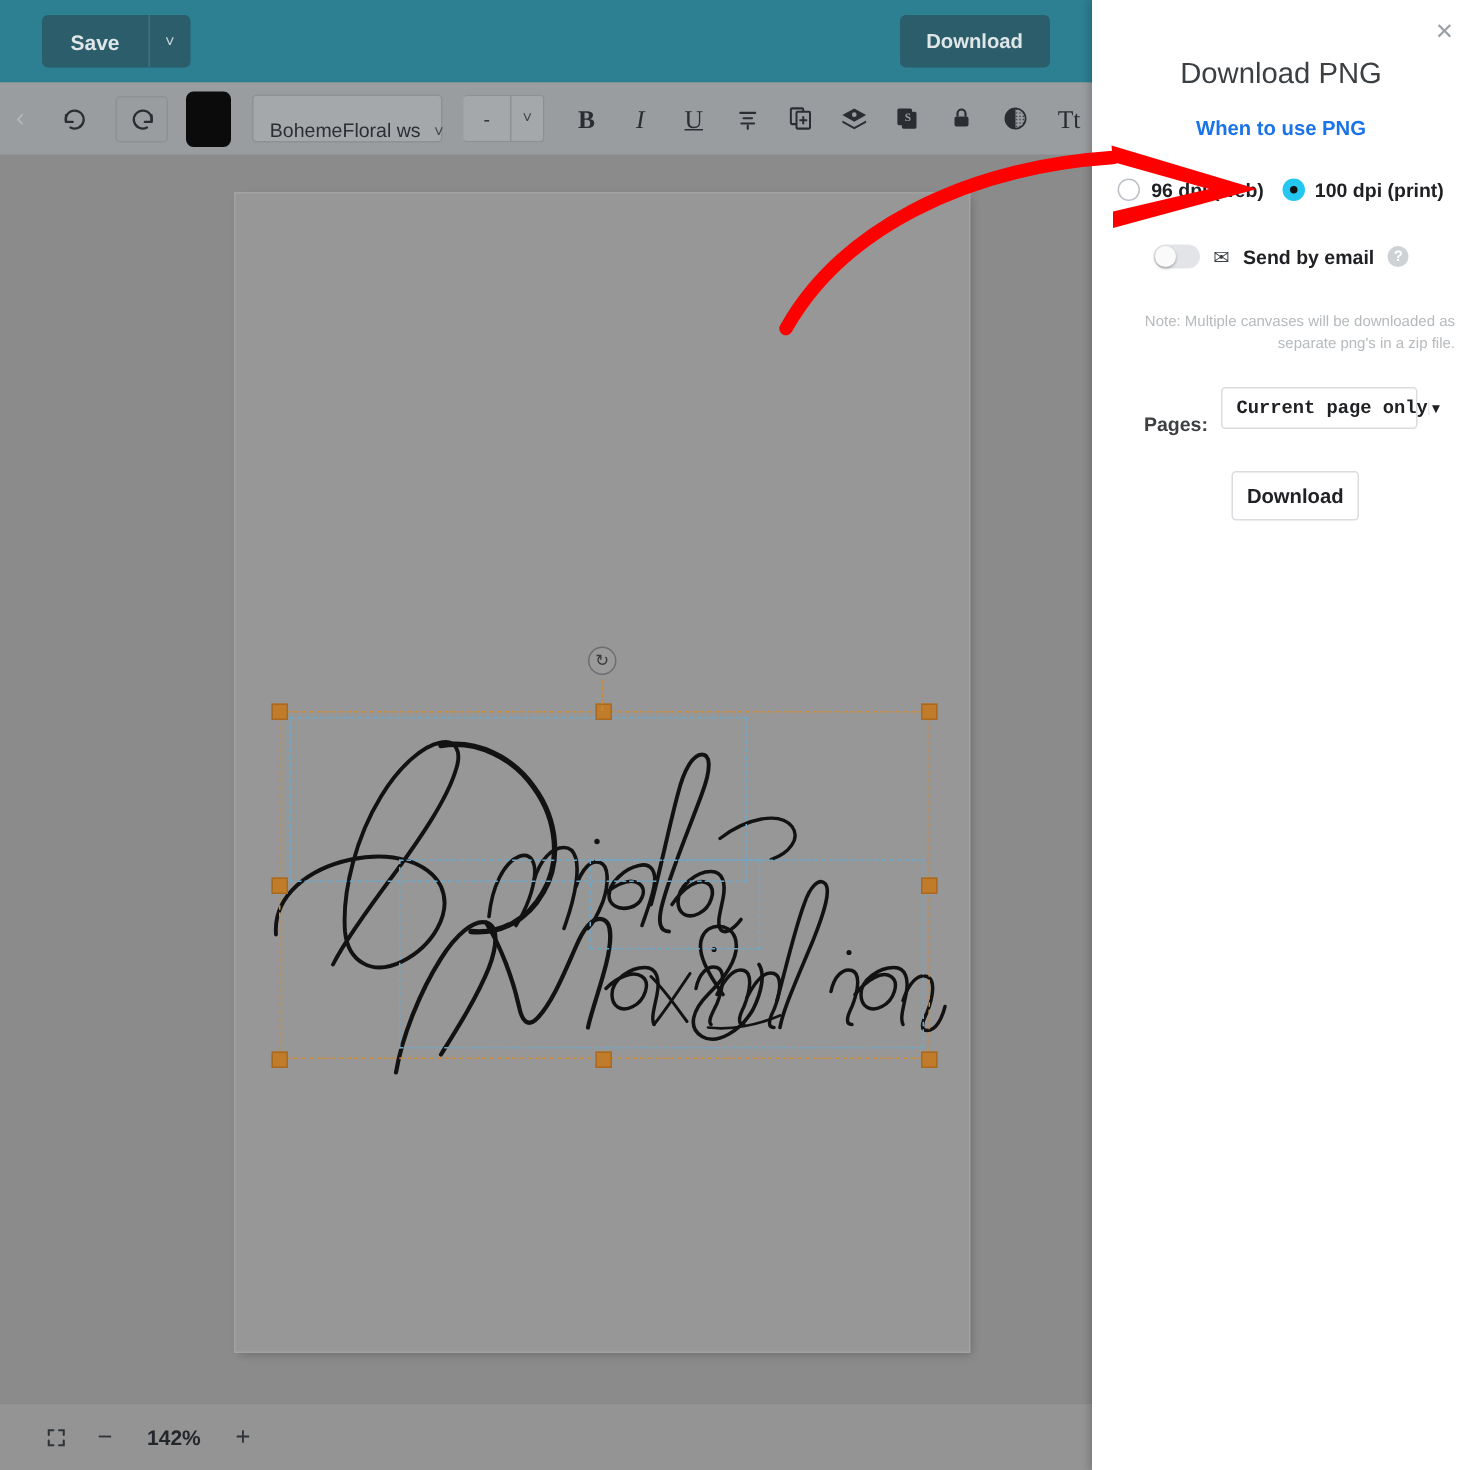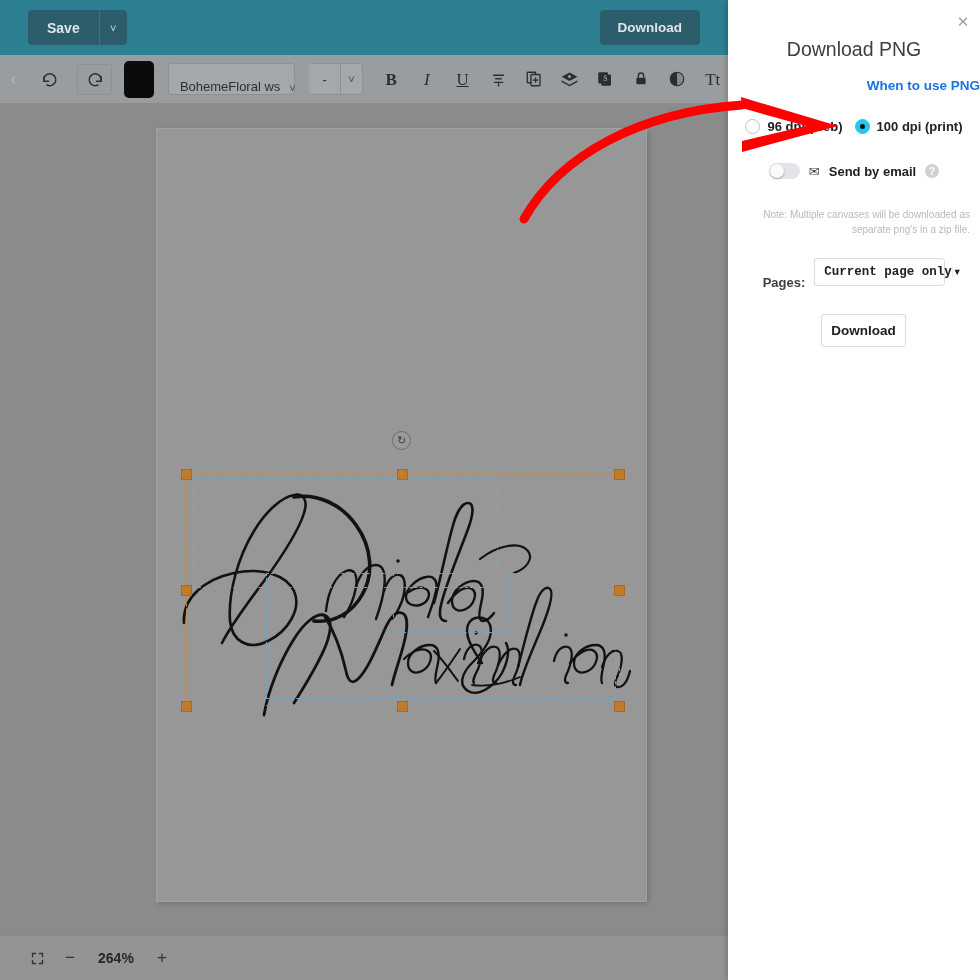--- a/index.html
+++ b/index.html
@@ -160,21 +160,21 @@
     width: 18px; height: 18px; color: #9aa0a6;
     display: flex; align-items: center; justify-content: center;
     font-size: 15px; cursor: pointer; line-height: 1;
   }
   .panel-title {
     position: absolute; left: 0; top: 38px; width: 252px;
     text-align: center; font-size: 19.5px; color: #3c4043; font-weight: normal;
   }
   .panel-link {
     position: absolute; left: 0; top: 78px; width: 252px;
-    text-align: right; font-size: 13.5px; color: #1a73e8; font-weight: bold;
+    text-align: center; font-size: 13.5px; color: #1a73e8; font-weight: bold;
     cursor: pointer;
   }
 
   .dpi-row {
     position: absolute; left: 0; top: 113px; width: 252px; height: 26px;
     display: flex; align-items: center; justify-content: center; gap: 12px;
   }
   .radio-opt { display: flex; align-items: center; gap: 7px; cursor: pointer; }
   .radio {
     width: 15px; height: 15px; border-radius: 50%;
@@ -415,21 +415,21 @@
     <div class="zoombar">
       <span class="zi">
         <svg width="15" height="15" viewBox="0 0 24 24" fill="none" stroke="#2f3337" stroke-width="2.2" stroke-linecap="round">
           <path d="M4 9 V4 H9"></path>
             <path d="M15 4 H20 V9"></path>
             <path d="M20 15 V20 H15"></path>
             <path d="M9 20 H4 V15"></path>
         </svg>
       </span>
       <span class="zi">−</span>
-      <span class="zoom-pct">264%</span>
+      <span class="zoom-pct">142%</span>
       <span class="zi">+</span>
     </div>
   </div>
 
   <div id="panel">
     <div class="panel-close">✕</div>
     <div class="panel-title">Download PNG</div>
     <div class="panel-link">When to use PNG</div>
 
     <div class="dpi-row">

